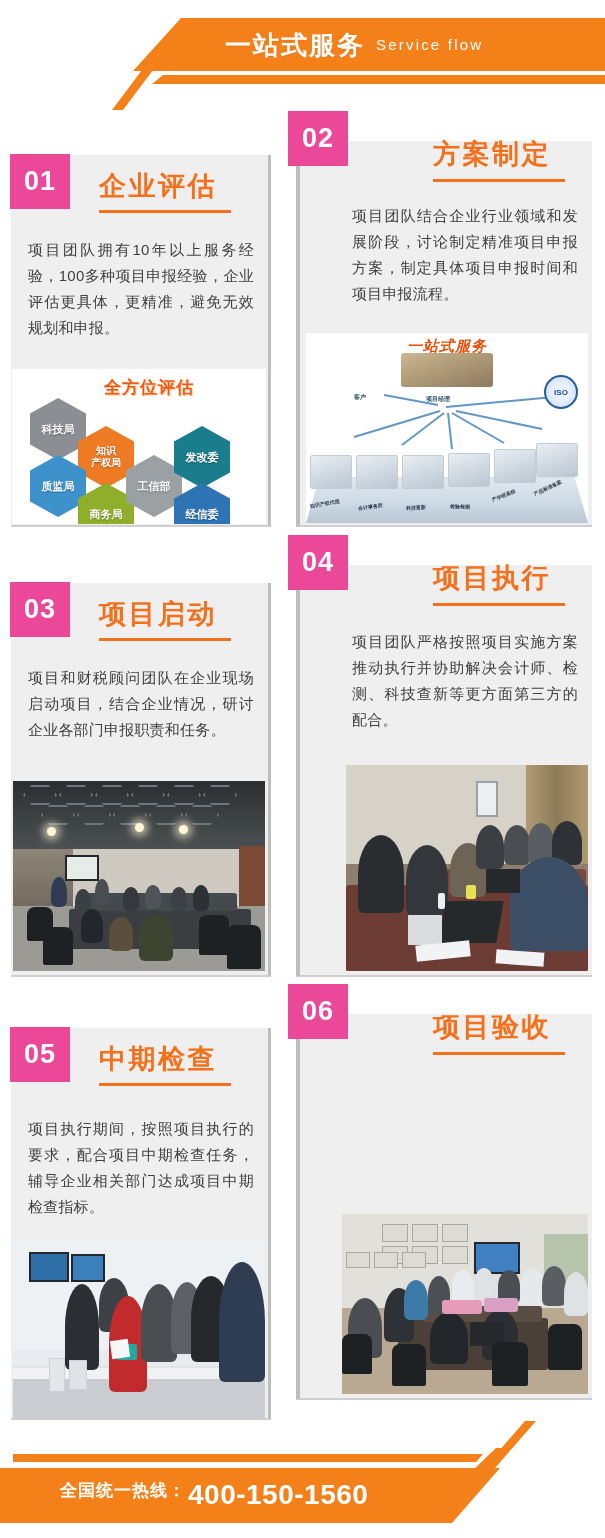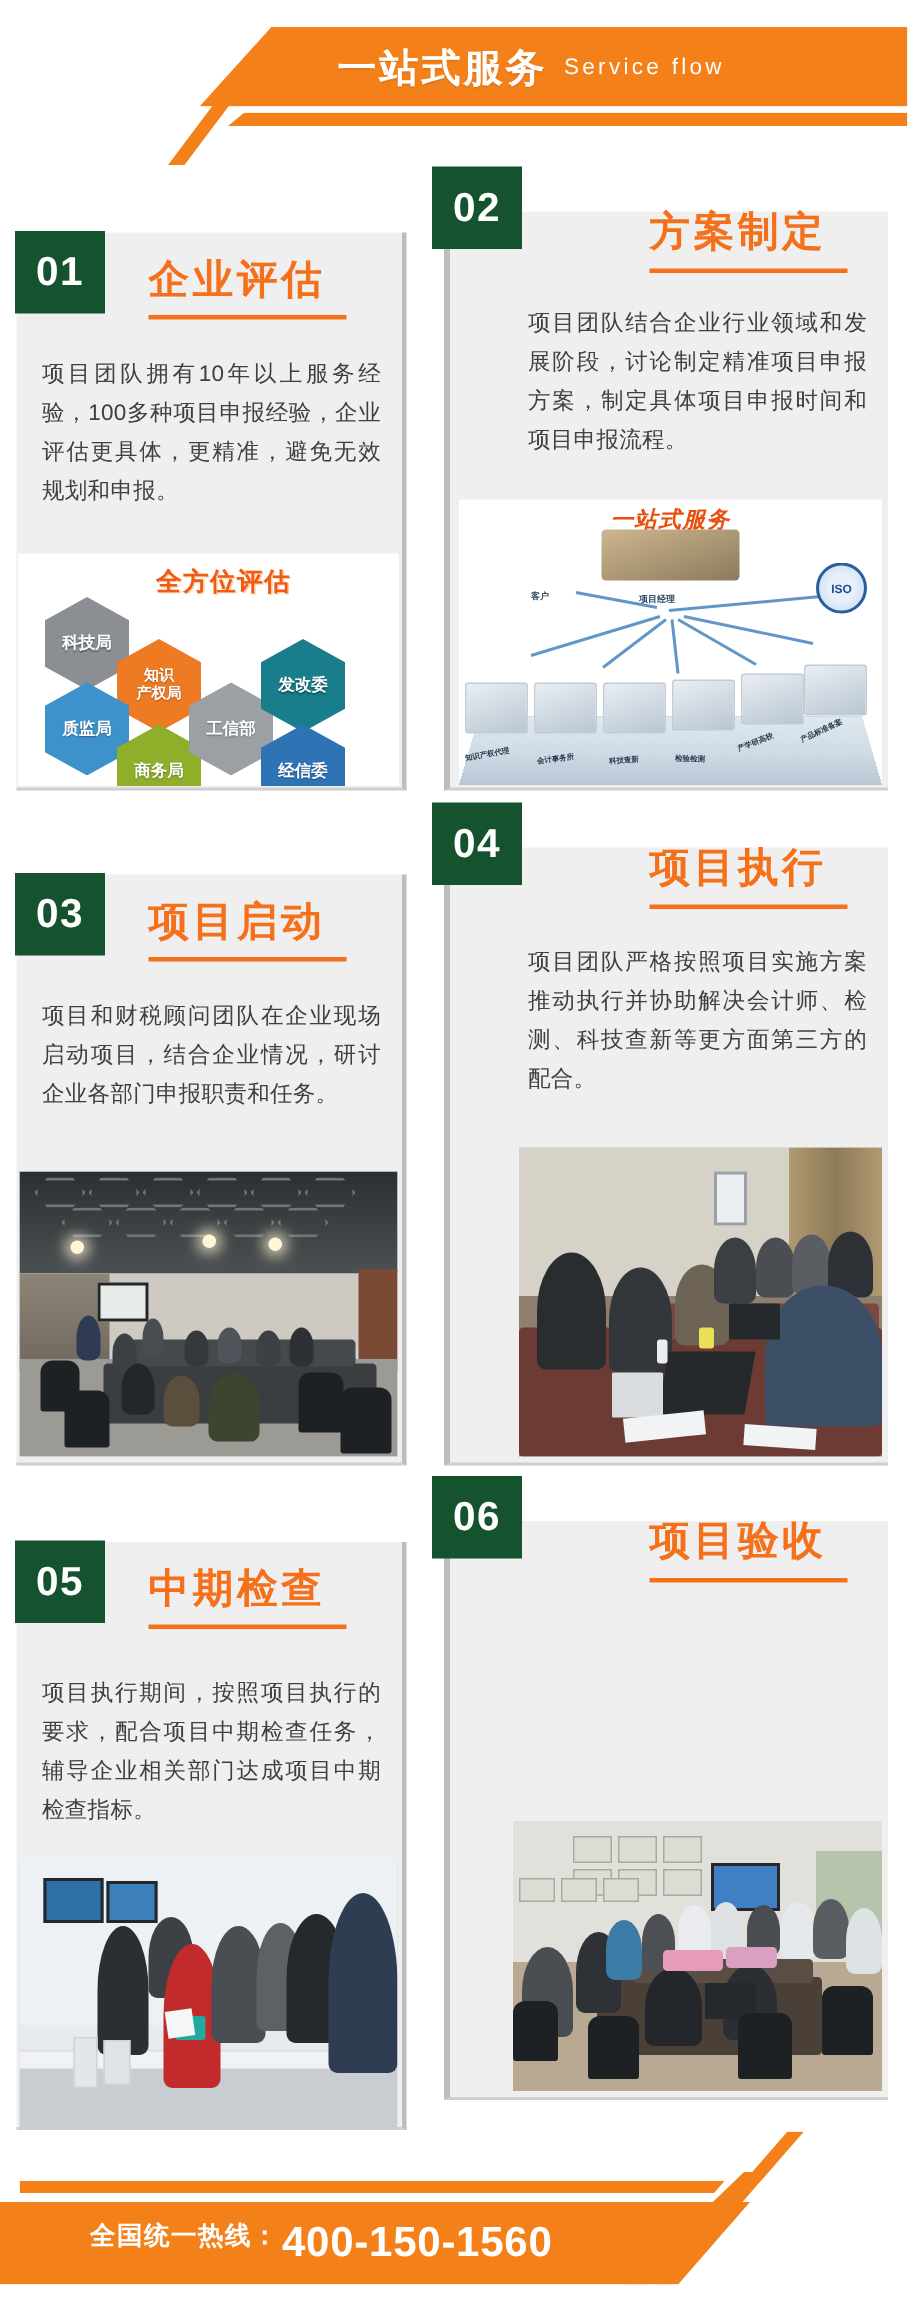--- a/index.html
+++ b/index.html
@@ -50,21 +50,21 @@
     position:absolute; left:0; top:0; width:100%;
     background:#EFEFEF;
     border-right:3px solid #BDBDBD;
     border-bottom:2px solid #CFCFCF;
   }
   .card.right .card-body { border-left:4px solid #BDBDBD; border-right:none; }
 
   .badge {
     position:absolute; z-index:5;
     width:60px; height:55px;
-    background:#14532d;
+    background:#ec4899;
     color:#ffffff; font-size:27px; font-weight:bold;
     display:flex; align-items:center; justify-content:center;
     letter-spacing:1px;
   }
 
   .card-title {
     position:absolute; color:#F4701A; font-size:27px; font-weight:bold;
     letter-spacing:2.5px; white-space:nowrap;
   }
   .card-title-rule {

